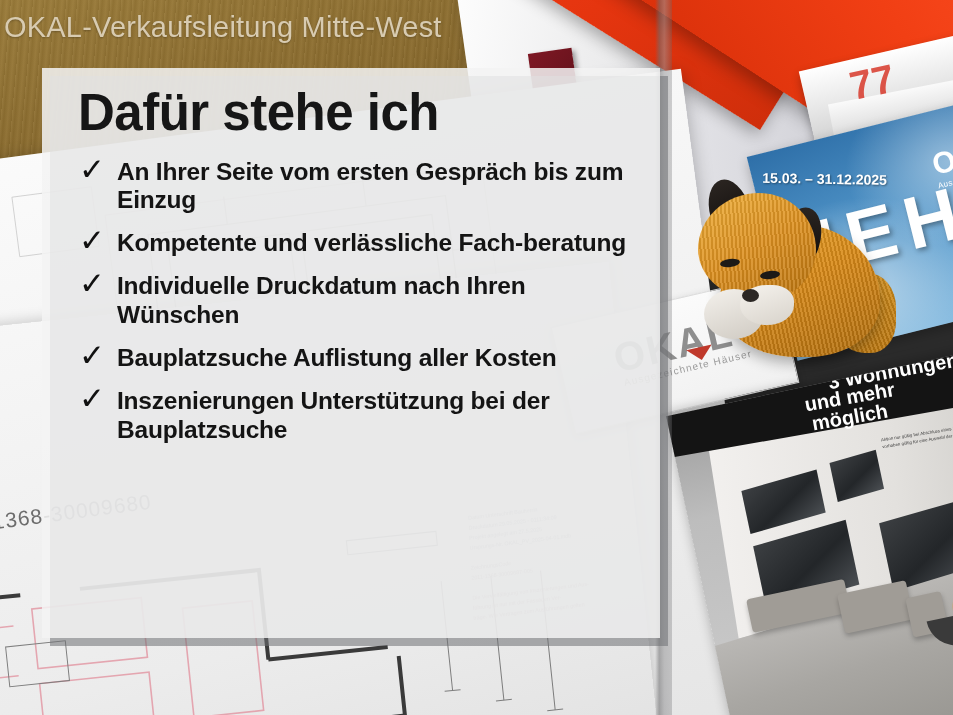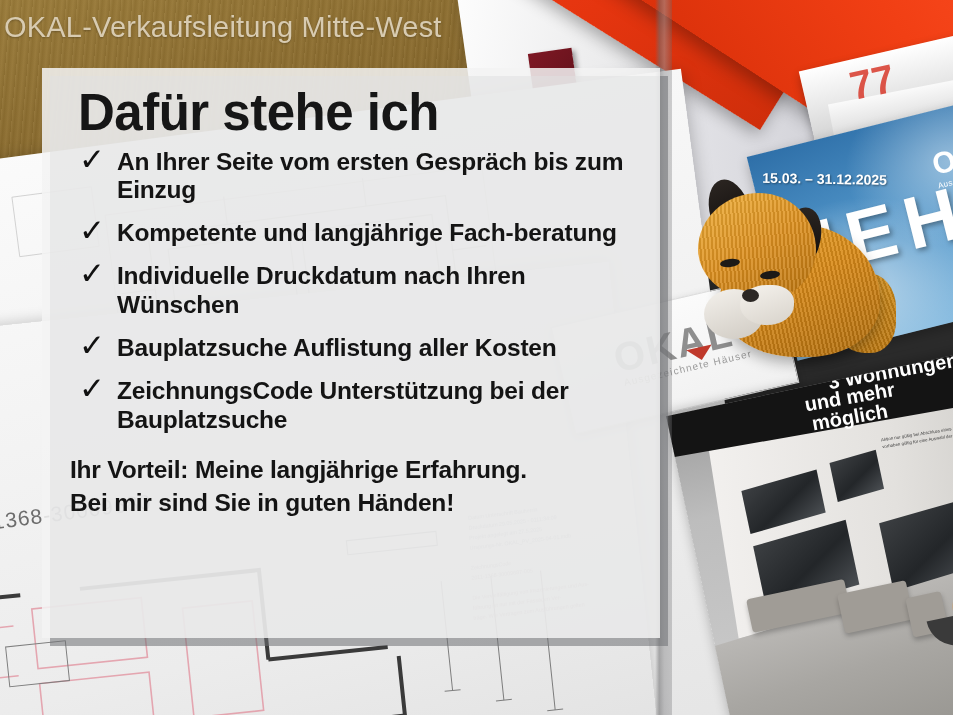--- a/index.html
+++ b/index.html
@@ -296,21 +296,21 @@
   .panel {
     position:absolute; left:42px; top:68px; width:618px; height:570px;
     background:rgba(243,243,243,.86);
     z-index:20;
     padding:16px 22px 0 22px;
   }
 
   .headline {
     font-size:51px; font-weight:bold; color:#161616;
     letter-spacing:-.5px; line-height:1.05;
-    margin:2px 0 8px 14px;
+    margin:2px 0 18px 14px;
   }
 
   ul.bullets { list-style:none; margin:0 0 0 6px; padding:0; }
   ul.bullets li {
     position:relative;
     padding-left:47px;
     margin-bottom:14px;
     font-size:24.5px; font-weight:bold; color:#141414;
     line-height:1.18;
     letter-spacing:-.2px;
@@ -464,36 +464,32 @@
 
     <div class="headline">Dafür stehe ich</div>
 
     <ul class="bullets">
       <li>
         <span class="check">✓</span>
         <span>An Ihrer Seite vom ersten Gespräch bis zum Einzug</span>
       </li>
       <li>
         <span class="check">✓</span>
-        <span>Kompetente und langjährige Fach-beratung</span>
+        <span>Kompetente und verlässliche Fach-beratung</span>
       </li>
       <li>
         <span class="check">✓</span>
         <span>Individuelle Druckdatum nach Ihren Wünschen</span>
       </li>
       <li>
         <span class="check">✓</span>
         <span>Bauplatzsuche Auflistung aller Kosten</span>
       </li>
       <li>
         <span class="check">✓</span>
-        <span>ZeichnungsCode Unterstützung bei der Bauplatzsuche</span>
+        <span>Inszenierungen Unterstützung bei der Bauplatzsuche</span>
       </li>
     </ul>
 
-    <div class="closing">
-      <div>Ihr Vorteil: Meine langjährige Erfahrung.</div>
-      <div>Bei mir sind Sie in guten Händen!</div>
-    </div>
 
   </div>
 
 </div>
 
 </body></html>

